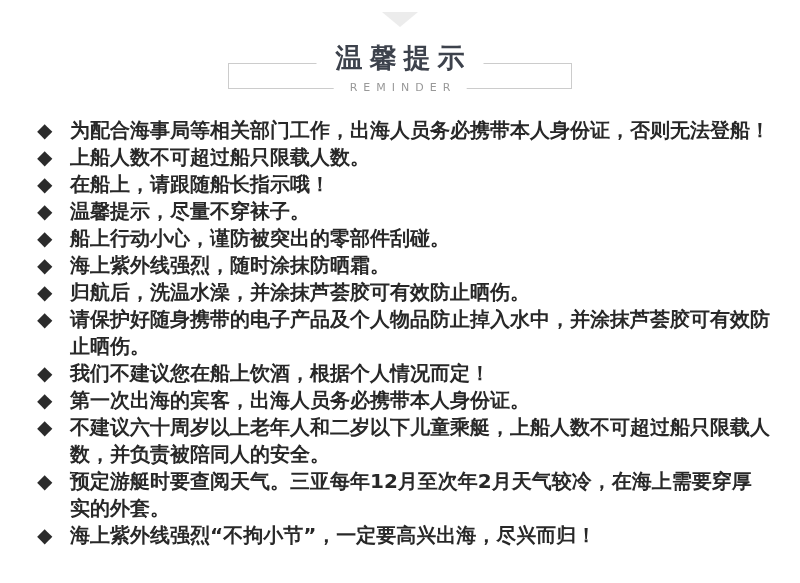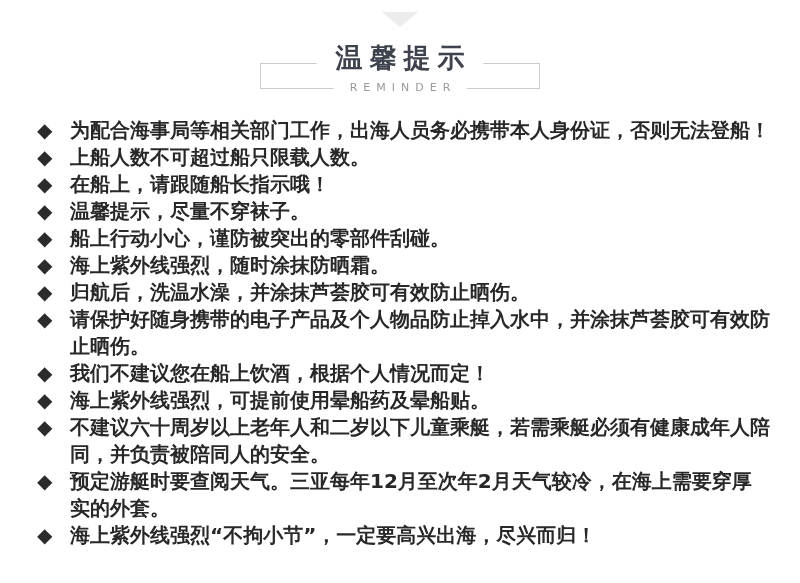--- a/index.html
+++ b/index.html
@@ -21,21 +21,21 @@
     height: 0;
     margin: 12px auto 0 auto;
     border-left: 18px solid transparent;
     border-right: 18px solid transparent;
     border-top: 15px solid #ececec;
   }
   
   .header-box {
     position: relative;
     box-sizing: border-box;
-    width: 280px;
+    width: 344px;
     height: 26px;
     margin: 36px auto 0 auto;
     border: 1px solid #cccccc;
   }
   .title {
     position: absolute;
     top: -24px;
     left: 50%;
     transform: translateX(-50%);
     background: #ffffff;
@@ -141,26 +141,26 @@
         <span class="tip-text">请保护好随身携带的电子产品及个人物品防止掉入水中，并涂抹芦荟胶可有效防止晒伤。</span>
       </li>
 
       <li class="tip">
         <span class="bullet">◆</span>
         <span class="tip-text">我们不建议您在船上饮酒，根据个人情况而定！</span>
       </li>
 
       <li class="tip">
         <span class="bullet">◆</span>
-        <span class="tip-text">海上紫外线强烈，可提前使用晕船药及晕船贴。</span>
+        <span class="tip-text">第一次出海的宾客，出海人员务必携带本人身份证。</span>
       </li>
 
       <li class="tip">
         <span class="bullet">◆</span>
-        <span class="tip-text">不建议六十周岁以上老年人和二岁以下儿童乘艇，若需乘艇必须有健康成年人陪同，并负责被陪同人的安全。</span>
+        <span class="tip-text">不建议六十周岁以上老年人和二岁以下儿童乘艇，上船人数不可超过船只限载人数，并负责被陪同人的安全。</span>
       </li>
 
       <li class="tip">
         <span class="bullet">◆</span>
         <span class="tip-text">预定游艇时要查阅天气。三亚每年12月至次年2月天气较冷，在海上需要穿厚实的外套。</span>
       </li>
 
       <li class="tip">
         <span class="bullet">◆</span>
         <span class="tip-text">海上紫外线强烈“不拘小节”，一定要高兴出海，尽兴而归！</span>

